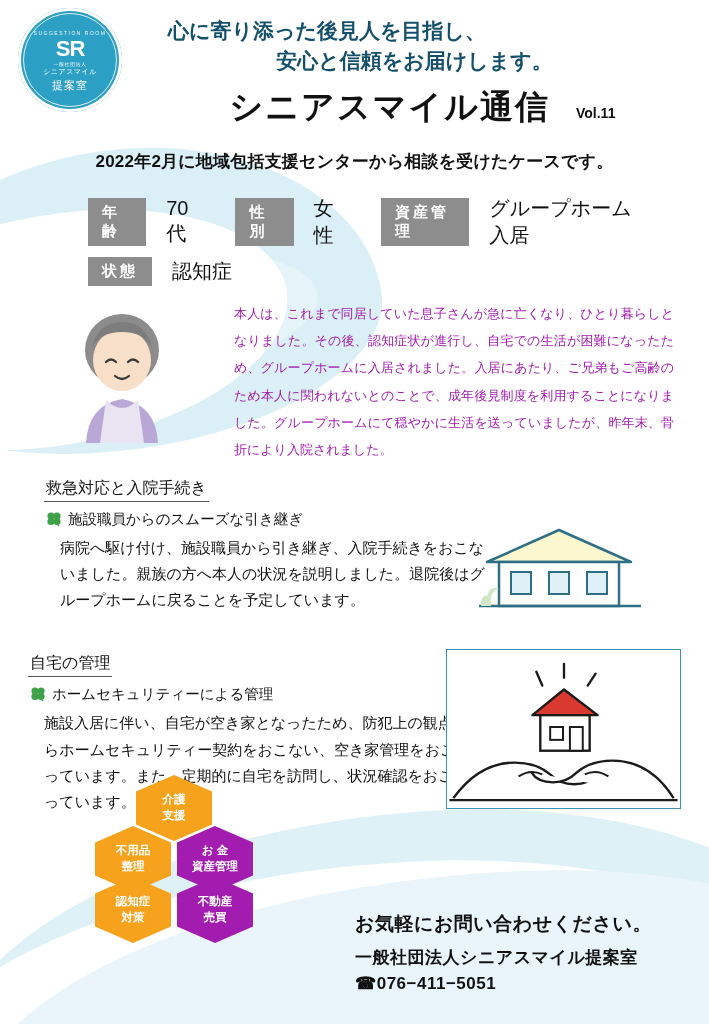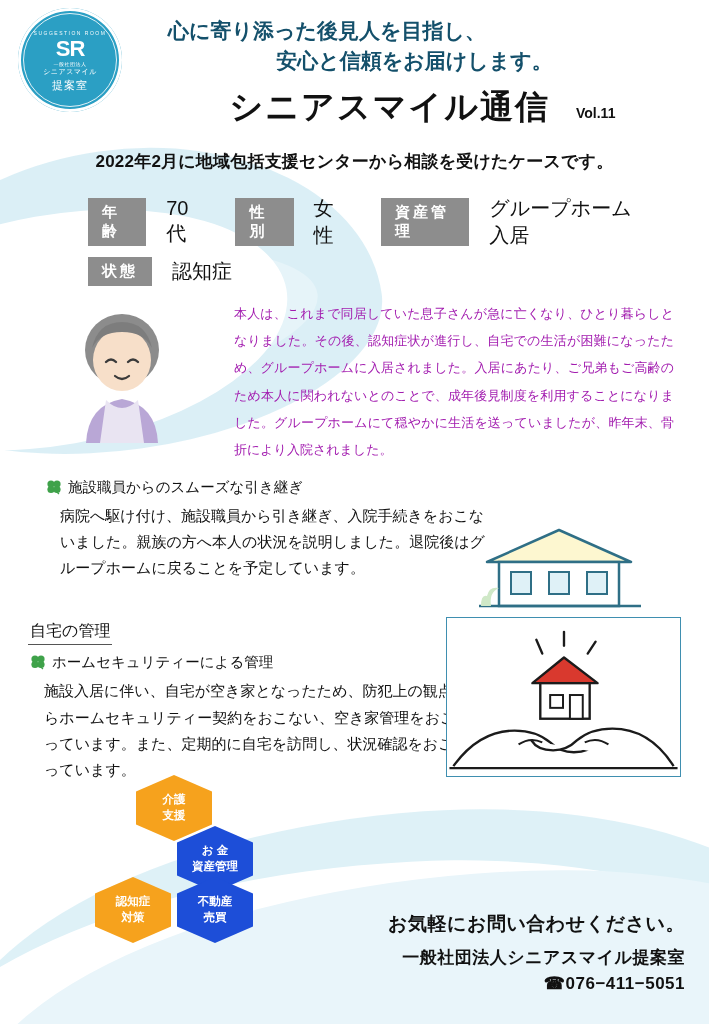--- a/index.html
+++ b/index.html
@@ -123,25 +123,25 @@
 
   
   .hexwrap { position:absolute; left:58px; bottom:34px; width:260px; height:215px; }
   .hex {
     position:absolute; width:76px; height:66px;
     display:flex; align-items:center; justify-content:center; text-align:center;
     color:#fff; font-weight:bold; font-size:11.5px; line-height:1.35;
     clip-path:polygon(50% 0%,100% 25%,100% 75%,50% 100%,0% 75%,0% 25%);
   }
   .hex.orange { background:#f6a21d; }
-  .hex.gray { background:#1d4ed8; }
+  .hex.gray { background:#a21caf; }
 
   
   .contact {
-    position:absolute; right:24px; bottom:28px; width:330px; text-align:right;
+    position:absolute; right:24px; bottom:28px; width:330px; text-align:left;
     color:#111;
   }
   .contact .head { font-size:19px; font-weight:bold; margin-bottom:8px; letter-spacing:.5px; }
   .contact .line { font-size:17px; font-weight:bold; line-height:1.5; letter-spacing:.5px; }
 </style>
 </head>
 <body>
 
 <div class="page">
 
@@ -207,20 +207,21 @@
         <path d="M53 68 q7 6 14 0" stroke="#3a3a3a" stroke-width="2.2" fill="none" stroke-linecap="round"></path>
 
         <path d="M24 135 q2 -38 36 -44 q34 6 36 44 z" fill="#b9a7d6"></path>
         <path d="M44 92 q16 16 32 0 l6 43 h-44 z" fill="#e9e4f2"></path>
       </svg>
     </div>
     <div class="story-text">本人は、これまで同居していた息子さんが急に亡くなり、ひとり暮らしとなりました。その後、認知症状が進行し、自宅での生活が困難になったため、グループホームに入居されました。入居にあたり、ご兄弟もご高齢のため本人に関われないとのことで、成年後見制度を利用することになりました。グループホームにて穏やかに生活を送っていましたが、昨年末、骨折により入院されました。</div>
   </div>
 
   <div class="section">
+    <div class="sec-title">救急対応と入院手続き</div>
     <div class="sec-sub">
       <span class="clover">
         <svg viewBox="0 0 16 16" width="16" height="16" aria-hidden="true">
           <circle cx="5" cy="5" r="3.6" fill="#3fa24a"></circle>
           <circle cx="11" cy="5" r="3.6" fill="#3fa24a"></circle>
           <circle cx="5" cy="10.5" r="3.6" fill="#3fa24a"></circle>
           <circle cx="11" cy="10.5" r="3.6" fill="#3fa24a"></circle>
           <path d="M8 9 q2 4 5 6" stroke="#3fa24a" stroke-width="1.4" fill="none"></path>
         </svg>
       </span>
@@ -281,20 +282,26 @@
     </div>
   </div>
 
   <div class="hexwrap">
     <div class="hex orange" style="left:78px; top:0;">
       <span>
         <span>介護</span><br>
         <span>支援</span>
       </span>
     </div>
+    <div class="hex orange" style="left:37px; top:51px;">
+      <span>
+        <span>不用品</span><br>
+        <span>整理</span>
+      </span>
+    </div>
     <div class="hex gray" style="left:119px; top:51px;">
       <span>
         <span>お 金</span><br>
         <span>資産管理</span>
       </span>
     </div>
     <div class="hex orange" style="left:37px; top:102px;">
       <span>
         <span>認知症</span><br>
         <span>対策</span>

